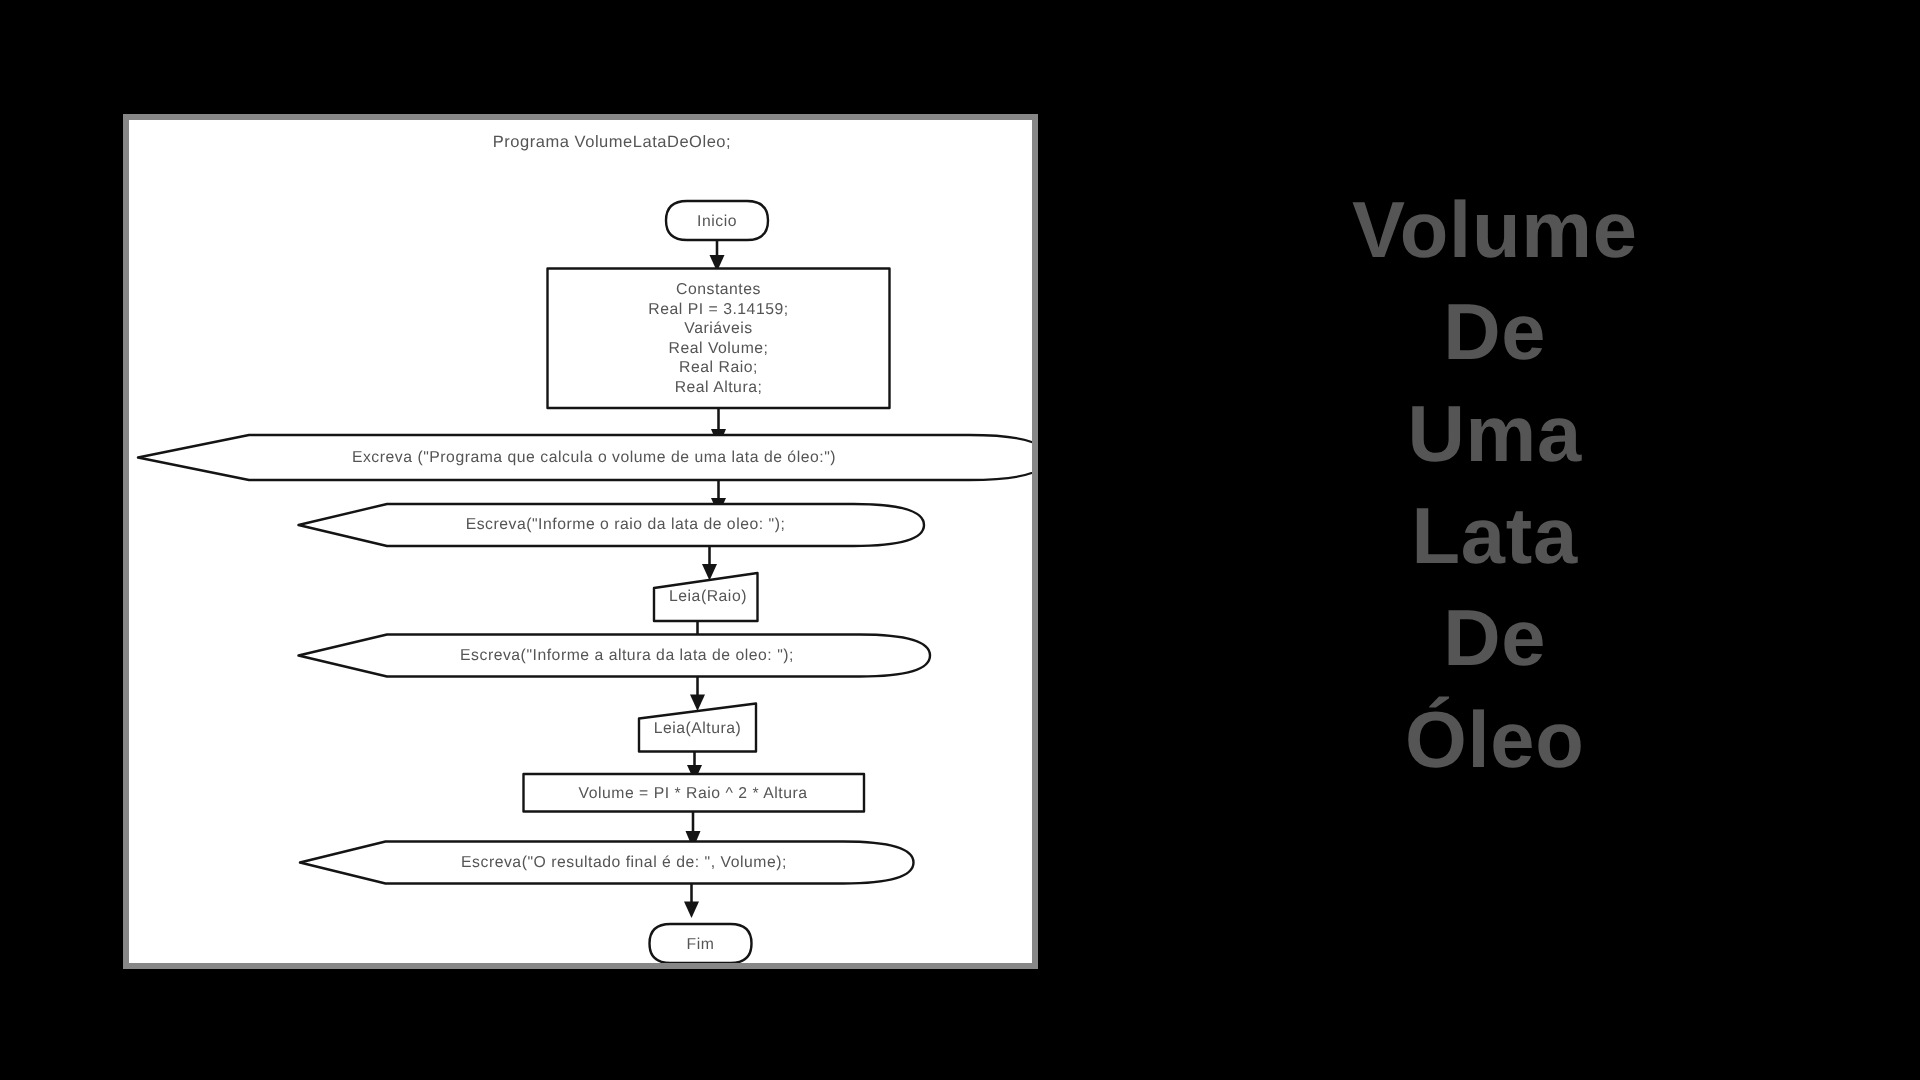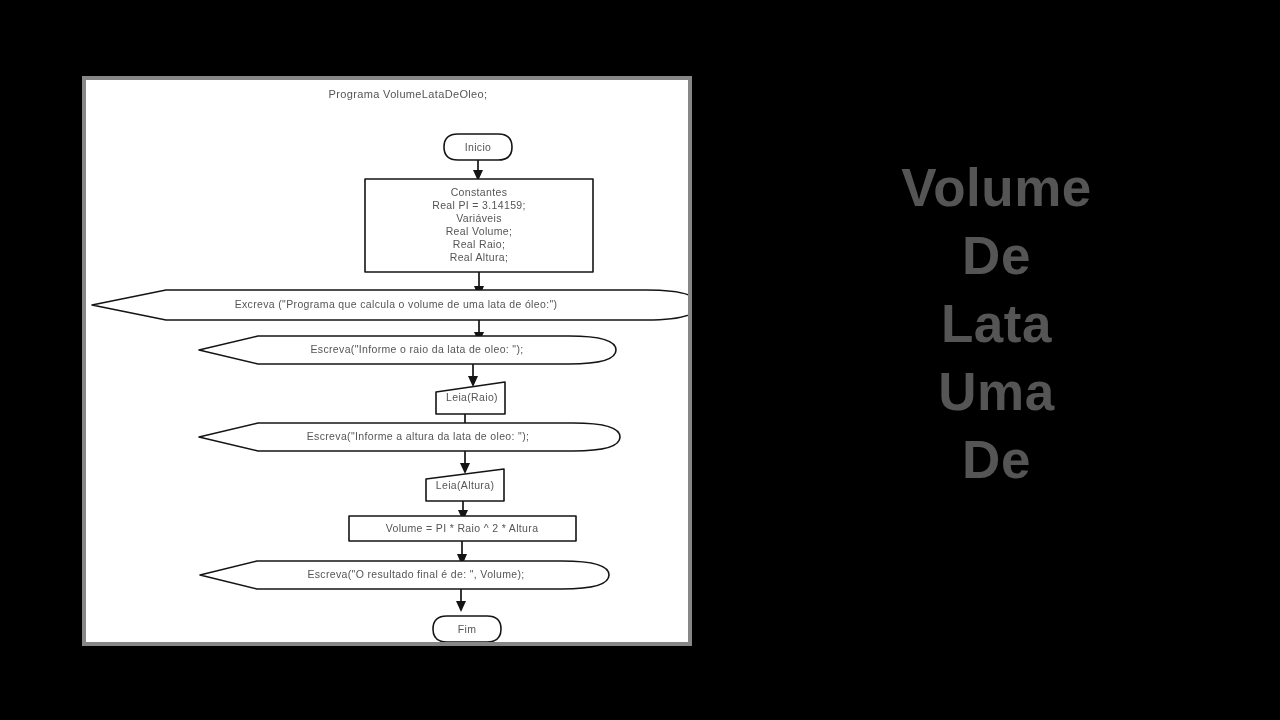--- a/index.html
+++ b/index.html
@@ -81,21 +81,20 @@
     letter-spacing: 0.35px;
   }
 
   
   #title-panel {
     position: absolute;
     left: 790px;
     top: 120px;
     width: 385px;
     text-align: center;
-    margin-top: 34px;
   }
   .title-line {
     color: #555555;
     font-family: "Liberation Sans", sans-serif;
     font-weight: bold;
     font-size: 53px;
     line-height: 68px;
     letter-spacing: 0.5px;
     white-space: nowrap;
   }
@@ -220,18 +219,19 @@
                  L 401,562 Q 415,562 415,549 Q 415,536 401,536 Z"></path>
         <text class="flow-text" x="381" y="550">Fim</text>
       </g>
 
     </svg>
   </div>
 
   <div id="title-panel">
     <div class="title-line">Volume</div>
     <div class="title-line">De</div>
+    <div class="title-line">Uma</div>
     <div class="title-line">Lata</div>
-    <div class="title-line">Uma</div>
     <div class="title-line">De</div>
+    <div class="title-line">Óleo</div>
   </div>
 
 </div>
 
 </body></html>

